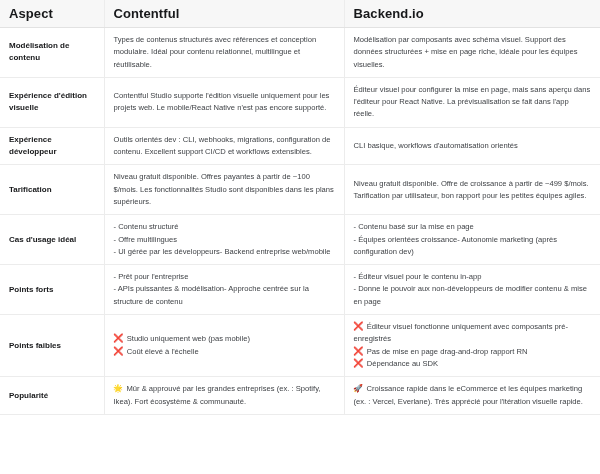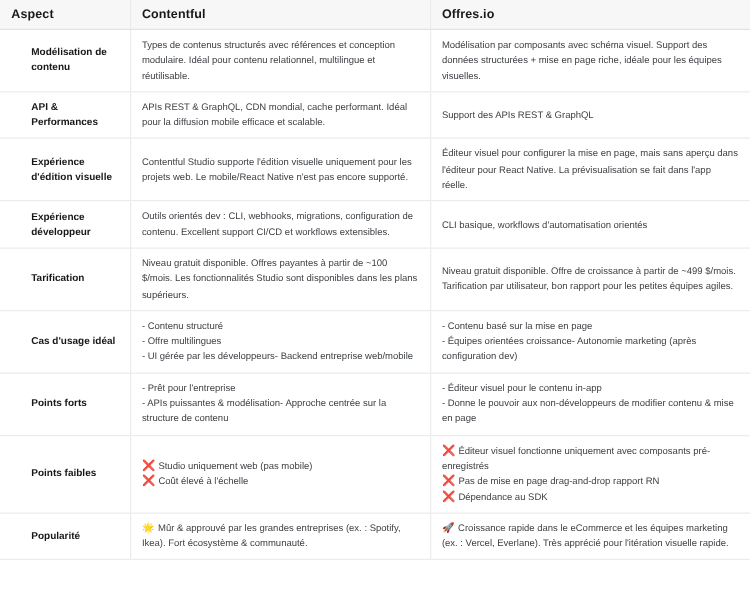--- a/index.html
+++ b/index.html
@@ -29,21 +29,21 @@
   }
   table.cmp col.c-aspect { width: 104px; }
   table.cmp col.c-a      { width: 240px; }
   table.cmp col.c-b      { width: 256px; }
 
   thead th {
     background: #f7f7f7;
     border-bottom: 1px solid #e2e2e2;
     border-right: 1px solid #ececec;
     text-align: left;
-    font-size: 10px;
+    font-size: 13px;
     font-weight: bold;
     color: #17181a;
     padding: 6px 8px 6px 9px;
     letter-spacing: 0.1px;
     vertical-align: middle;
     height: 20px;
     margin-left: 34px;
   }
   thead th:last-child { border-right: none; }
 
@@ -57,21 +57,21 @@
     color: #3d4044;
   }
   tbody td:last-child { border-right: none; }
   tbody tr:last-child td { border-bottom: 1px solid #ececec; }
 
   td.aspect {
     font-weight: bold;
     color: #17181a;
     font-size: 8px;
     line-height: 1.5;
-    padding-left: 25px;
+    padding-left: 9px;
     padding-right: 6px;
   }
   td.body-cell { color: #3f4246; }
 
   .line { display: block; white-space: normal; }
   .ico {
     display: inline-block;
     margin-right: 3px;
     font-size: 7.6px;
     line-height: 1;
@@ -93,40 +93,31 @@
   <table class="cmp">
     <colgroup>
       <col class="c-aspect">
         <col class="c-a">
         <col class="c-b">
     </colgroup>
     <thead>
       <tr>
         <th>Aspect</th>
         <th>Contentful</th>
-        <th>Offres.io</th>
+        <th>Backend.io</th>
       </tr>
     </thead>
     <tbody id="tbody">
         <tr>
           <td class="aspect">Modélisation de contenu</td>
           <td class="body-cell">
             <span class="line">Types de contenus structurés avec références et conception modulaire. Idéal pour contenu relationnel, multilingue et réutilisable.</span>
           </td>
           <td class="body-cell">
             <span class="line">Modélisation par composants avec schéma visuel. Support des données structurées + mise en page riche, idéale pour les équipes visuelles.</span>
-          </td>
-        </tr>
-        <tr>
-          <td class="aspect">API &amp; Performances</td>
-          <td class="body-cell">
-            <span class="line">APIs REST &amp; GraphQL, CDN mondial, cache performant. Idéal pour la diffusion mobile efficace et scalable.</span>
-          </td>
-          <td class="body-cell">
-            <span class="line">Support des APIs REST &amp; GraphQL</span>
           </td>
         </tr>
         <tr>
           <td class="aspect">Expérience d'édition visuelle</td>
           <td class="body-cell">
             <span class="line">Contentful Studio supporte l'édition visuelle uniquement pour les projets web. Le mobile/React Native n'est pas encore supporté.</span>
           </td>
           <td class="body-cell">
             <span class="line">Éditeur visuel pour configurer la mise en page, mais sans aperçu dans l'éditeur pour React Native. La prévisualisation se fait dans l'app réelle.</span>
           </td>

